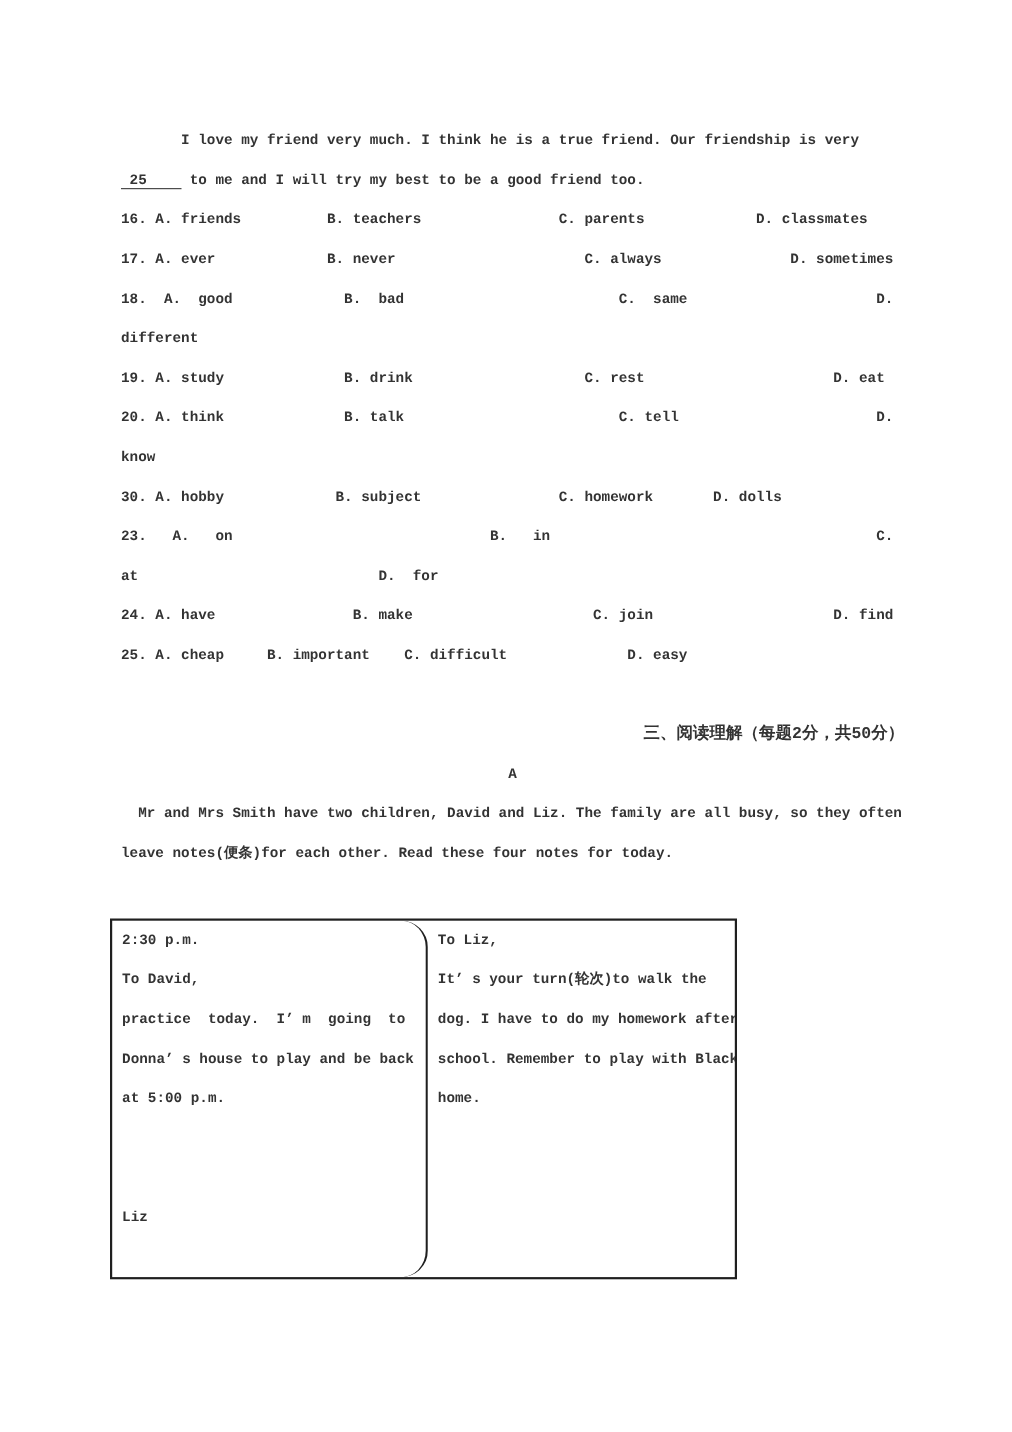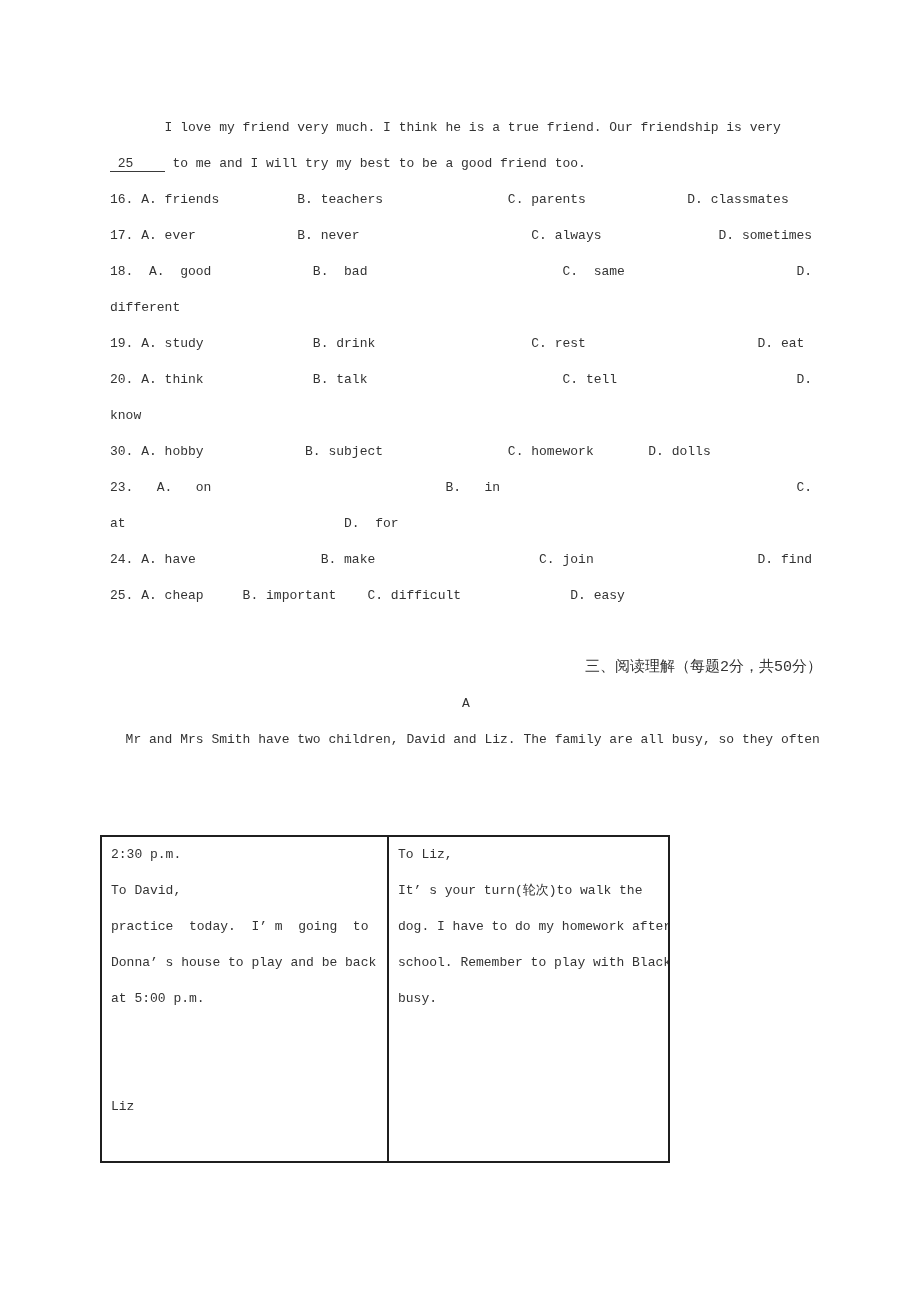--- a/index.html
+++ b/index.html
@@ -19,20 +19,21 @@
   .doc {
     position: absolute;
     left: 110px;
     top: 110px;
     width: 712px;
   }
   .line {
     height: 36px;
     line-height: 36px;
     white-space: pre;
+    font-weight: bold;
   }
   .heading-line {
     font-size: 15px;
     text-align: right;
   }
   .center-line {
     text-align: center;
   }
   .blank-underline {
     border-bottom: 1px solid #3a3a3a;
@@ -50,20 +51,21 @@
     background: #ffffff;
   }
   .note-cell {
     box-sizing: border-box;
     padding: 0 4px 0 9px;
     overflow: hidden;
   }
   .note-cell-left {
     width: 287px;
     border-right: 2px solid #1f1f1f;
+    border-radius: 24px;
   }
   .note-cell-right {
     flex: 1;
   }
 </style>
 </head>
 <body>
 
 <div class="doc">
   <div class="line">       I love my friend very much. I think he is a true friend. Our friendship is very</div>
@@ -80,33 +82,34 @@
   <div class="line">23.   A.   on                              B.   in                                      C.</div>
   <div class="line">at                            D.  for</div>
   <div class="line">24. A. have                B. make                     C. join                     D. find</div>
   <div class="line">25. A. cheap     B. important    C. difficult              D. easy</div>
 
   <div class="line"></div>
 
   <div class="line heading-line">三、阅读理解（每题2分，共50分）</div>
   <div class="line center-line">A</div>
   <div class="line">  Mr and Mrs Smith have two children, David and Liz. The family are all busy, so they often</div>
+  <div class="line">leave notes(便条)for each other. Read these four notes for today.</div>
 </div>
 
 <div class="notes-table">
   <div class="note-cell note-cell-left">
     <div class="line">2:30 p.m.</div>
     <div class="line">To David,</div>
     <div class="line">practice  today.  I’ m  going  to</div>
     <div class="line">Donna’ s house to play and be back</div>
     <div class="line">at 5:00 p.m.</div>
     <div class="line"></div>
     <div class="line"></div>
     <div class="line">Liz</div>
   </div>
   <div class="note-cell note-cell-right">
     <div class="line">To Liz,</div>
     <div class="line">It’ s your turn(轮次)to walk the</div>
     <div class="line">dog. I have to do my homework after</div>
     <div class="line">school. Remember to play with Black</div>
-    <div class="line">busy.</div>
+    <div class="line">home.</div>
   </div>
 </div>
 
 </body></html>

